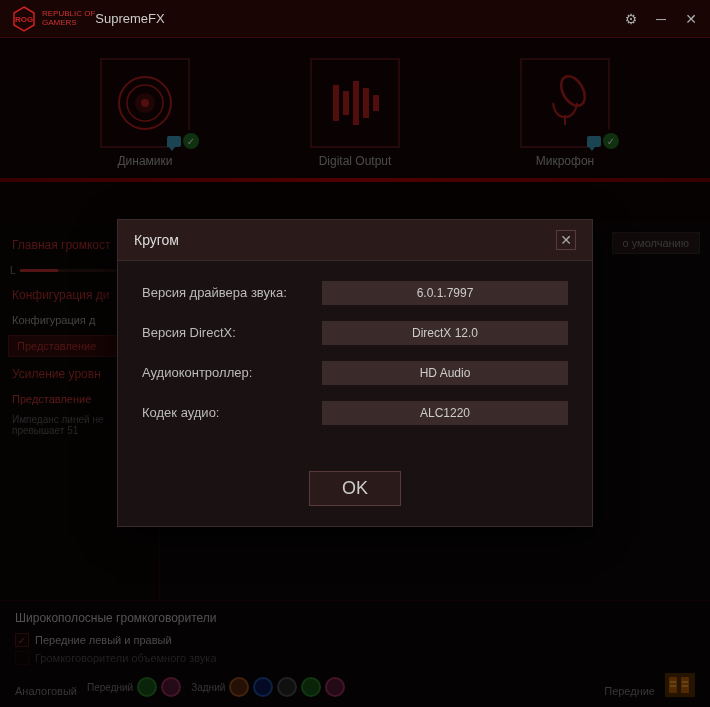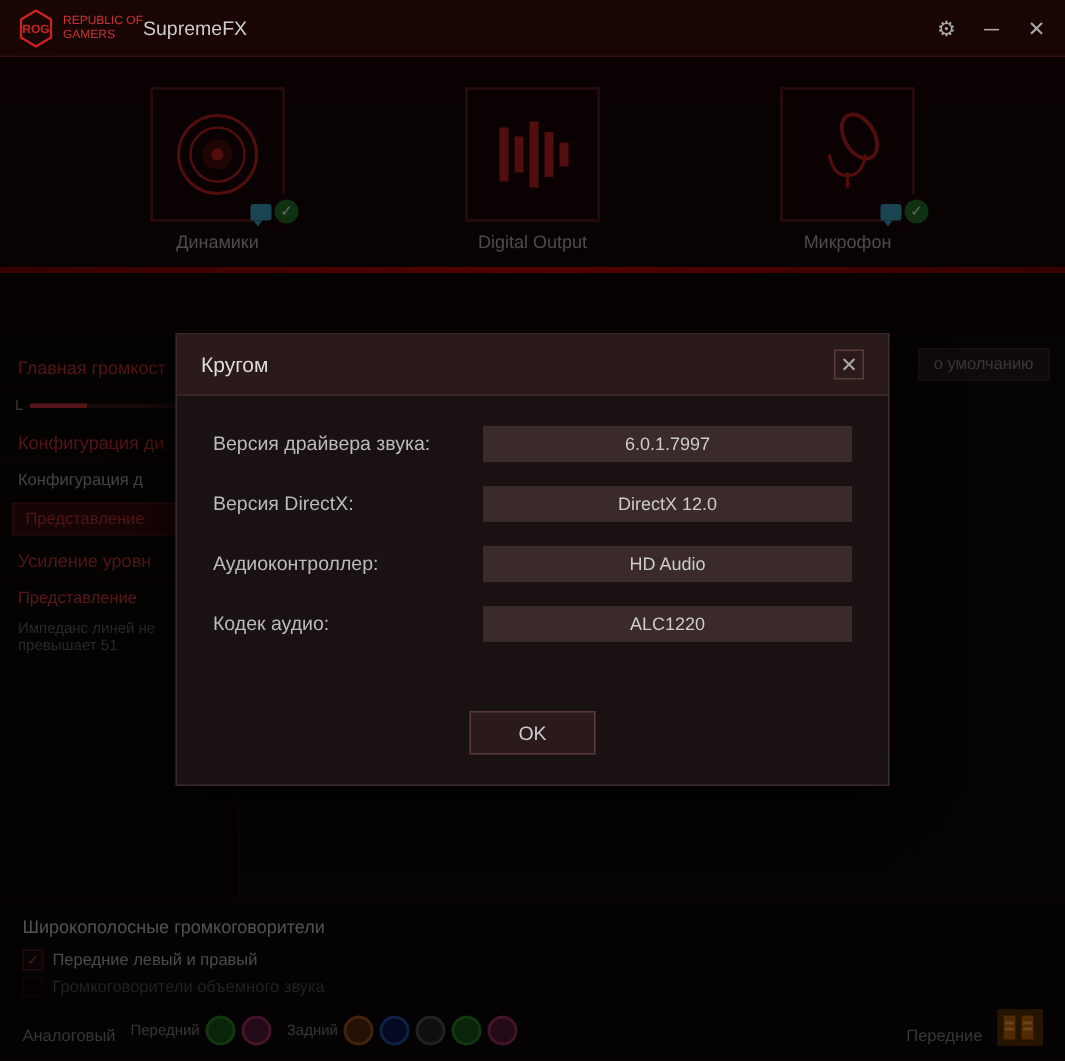--- a/index.html
+++ b/index.html
@@ -287,21 +287,21 @@
     .modal-footer {
       display: flex;
       justify-content: center;
       padding: 10px 24px 20px;
     }
     .modal-ok-btn {
       padding: 6px 32px;
       background: #2a1a1a;
       border: 1px solid #5a3a3a;
       color: #ccc;
-      font-size: 13px;
+      font-size: 18px;
       cursor: pointer;
     }
 
     
     .rog-logo {
       display: flex;
       align-items: center;
       gap: 4px;
     }
     .rog-emblem {

